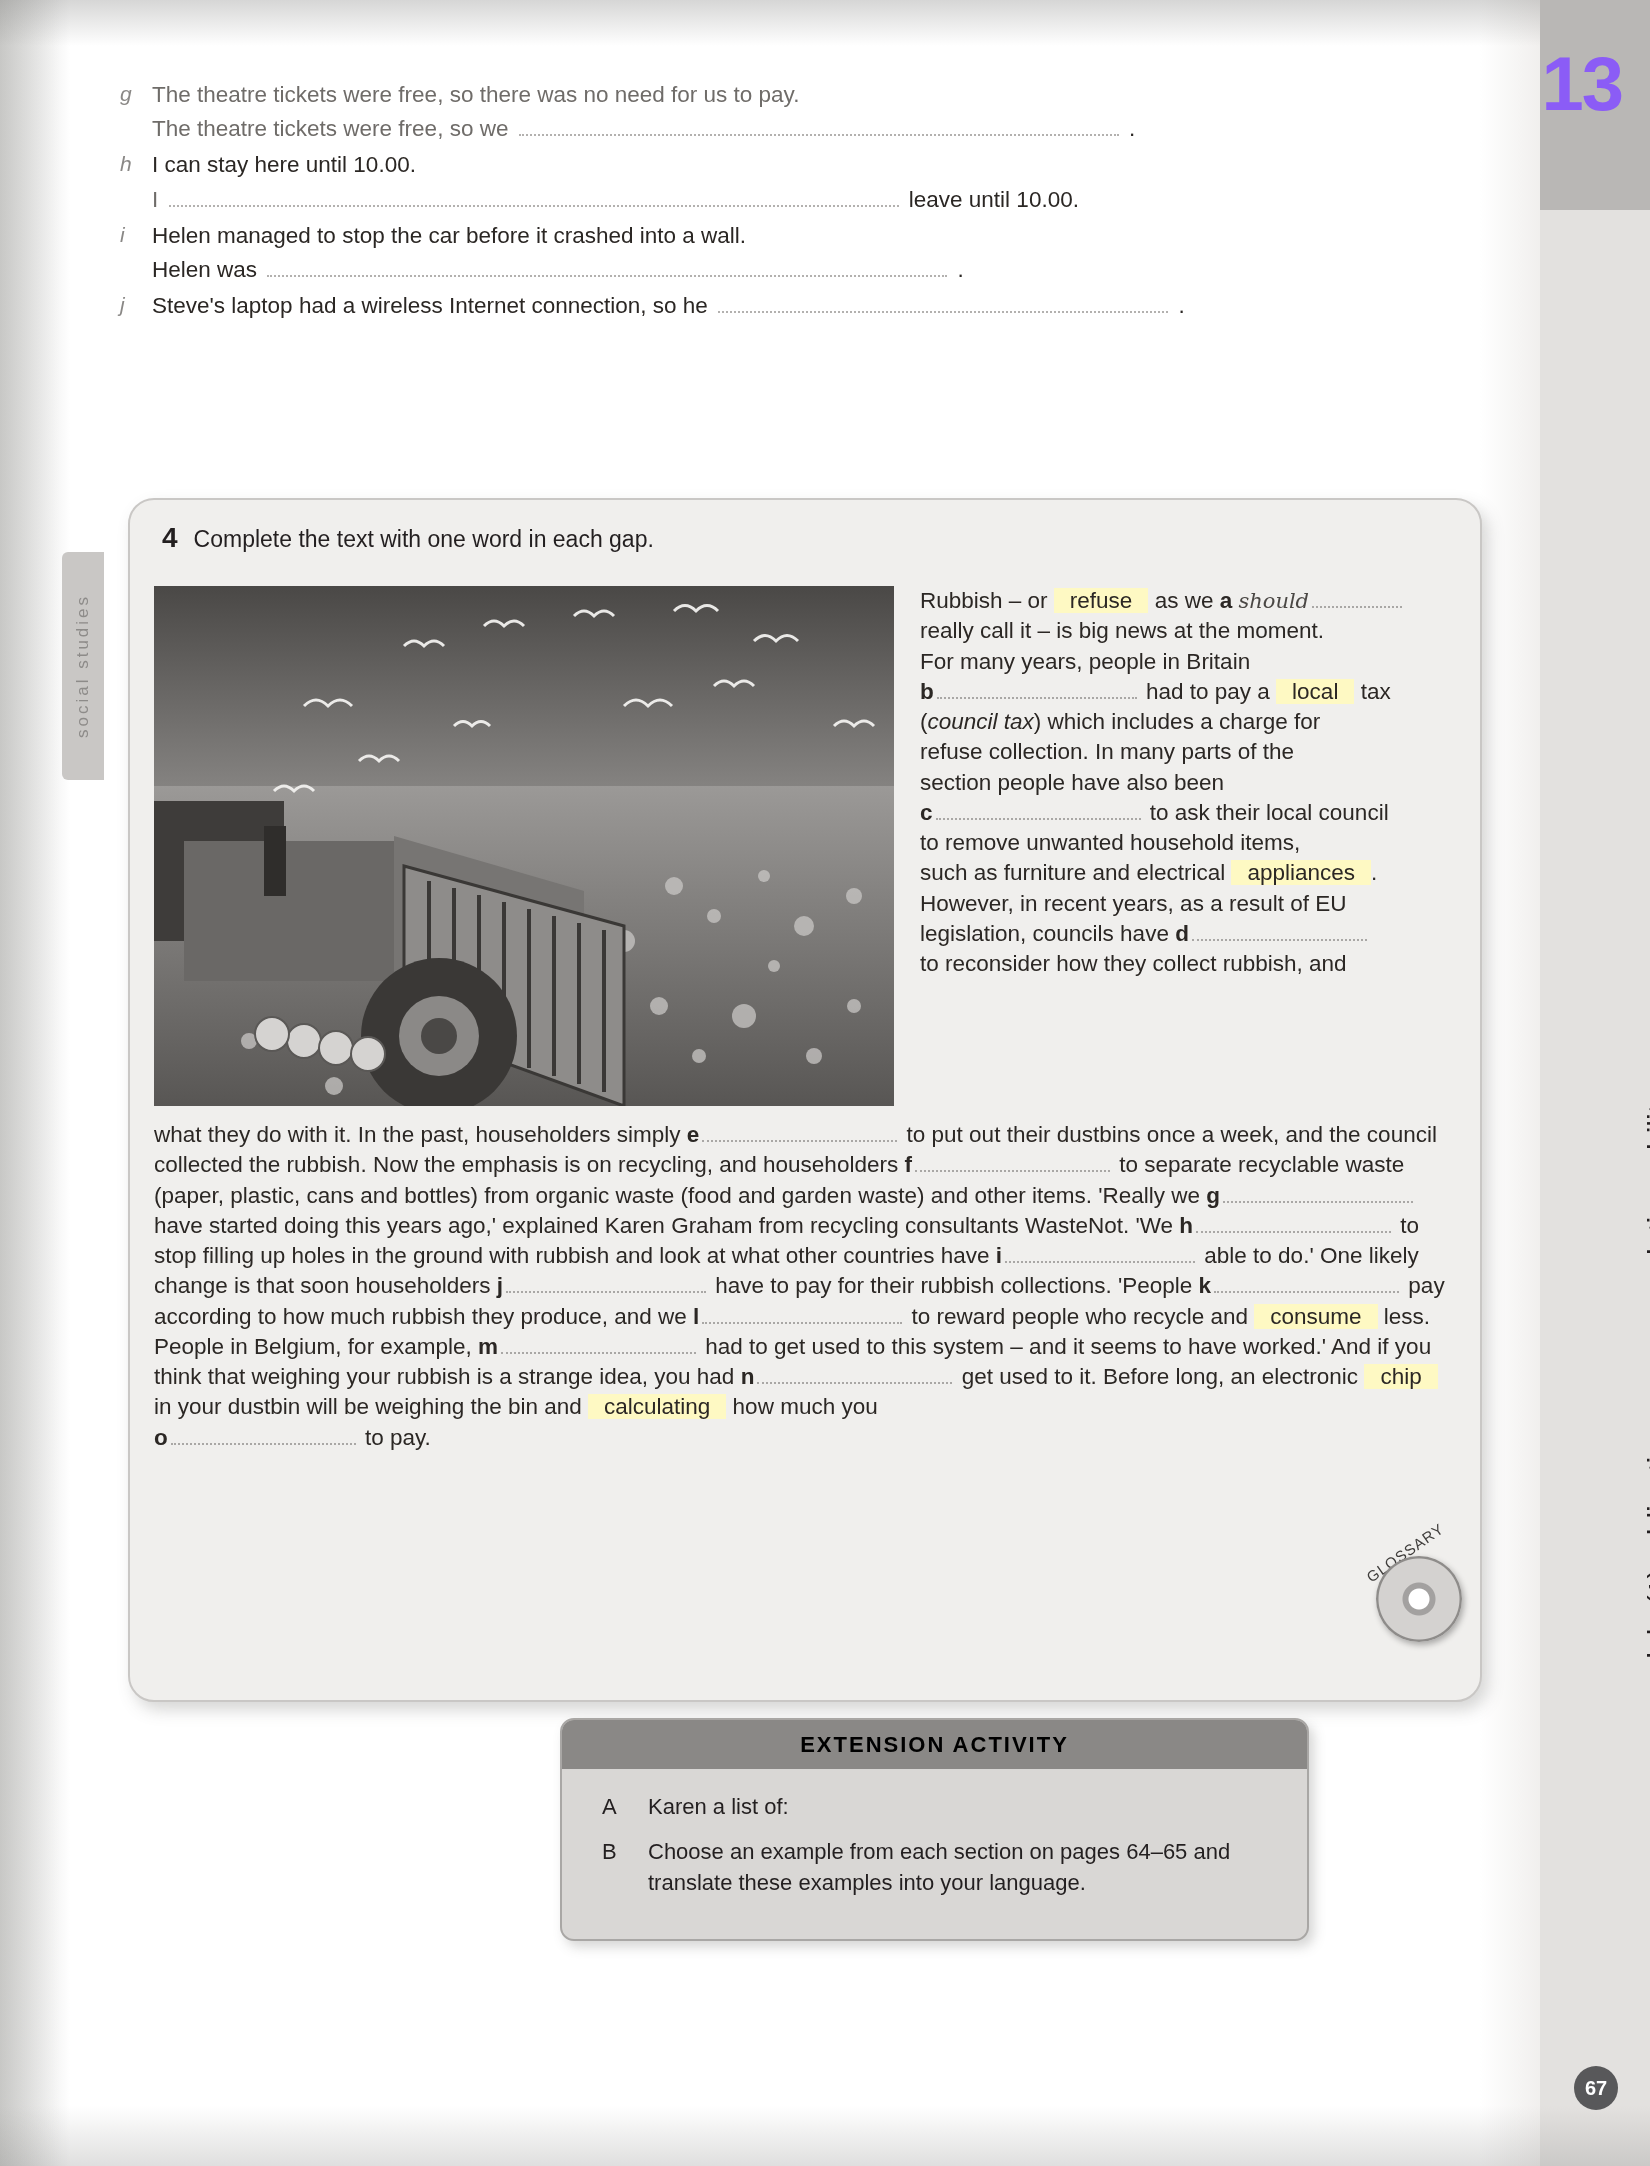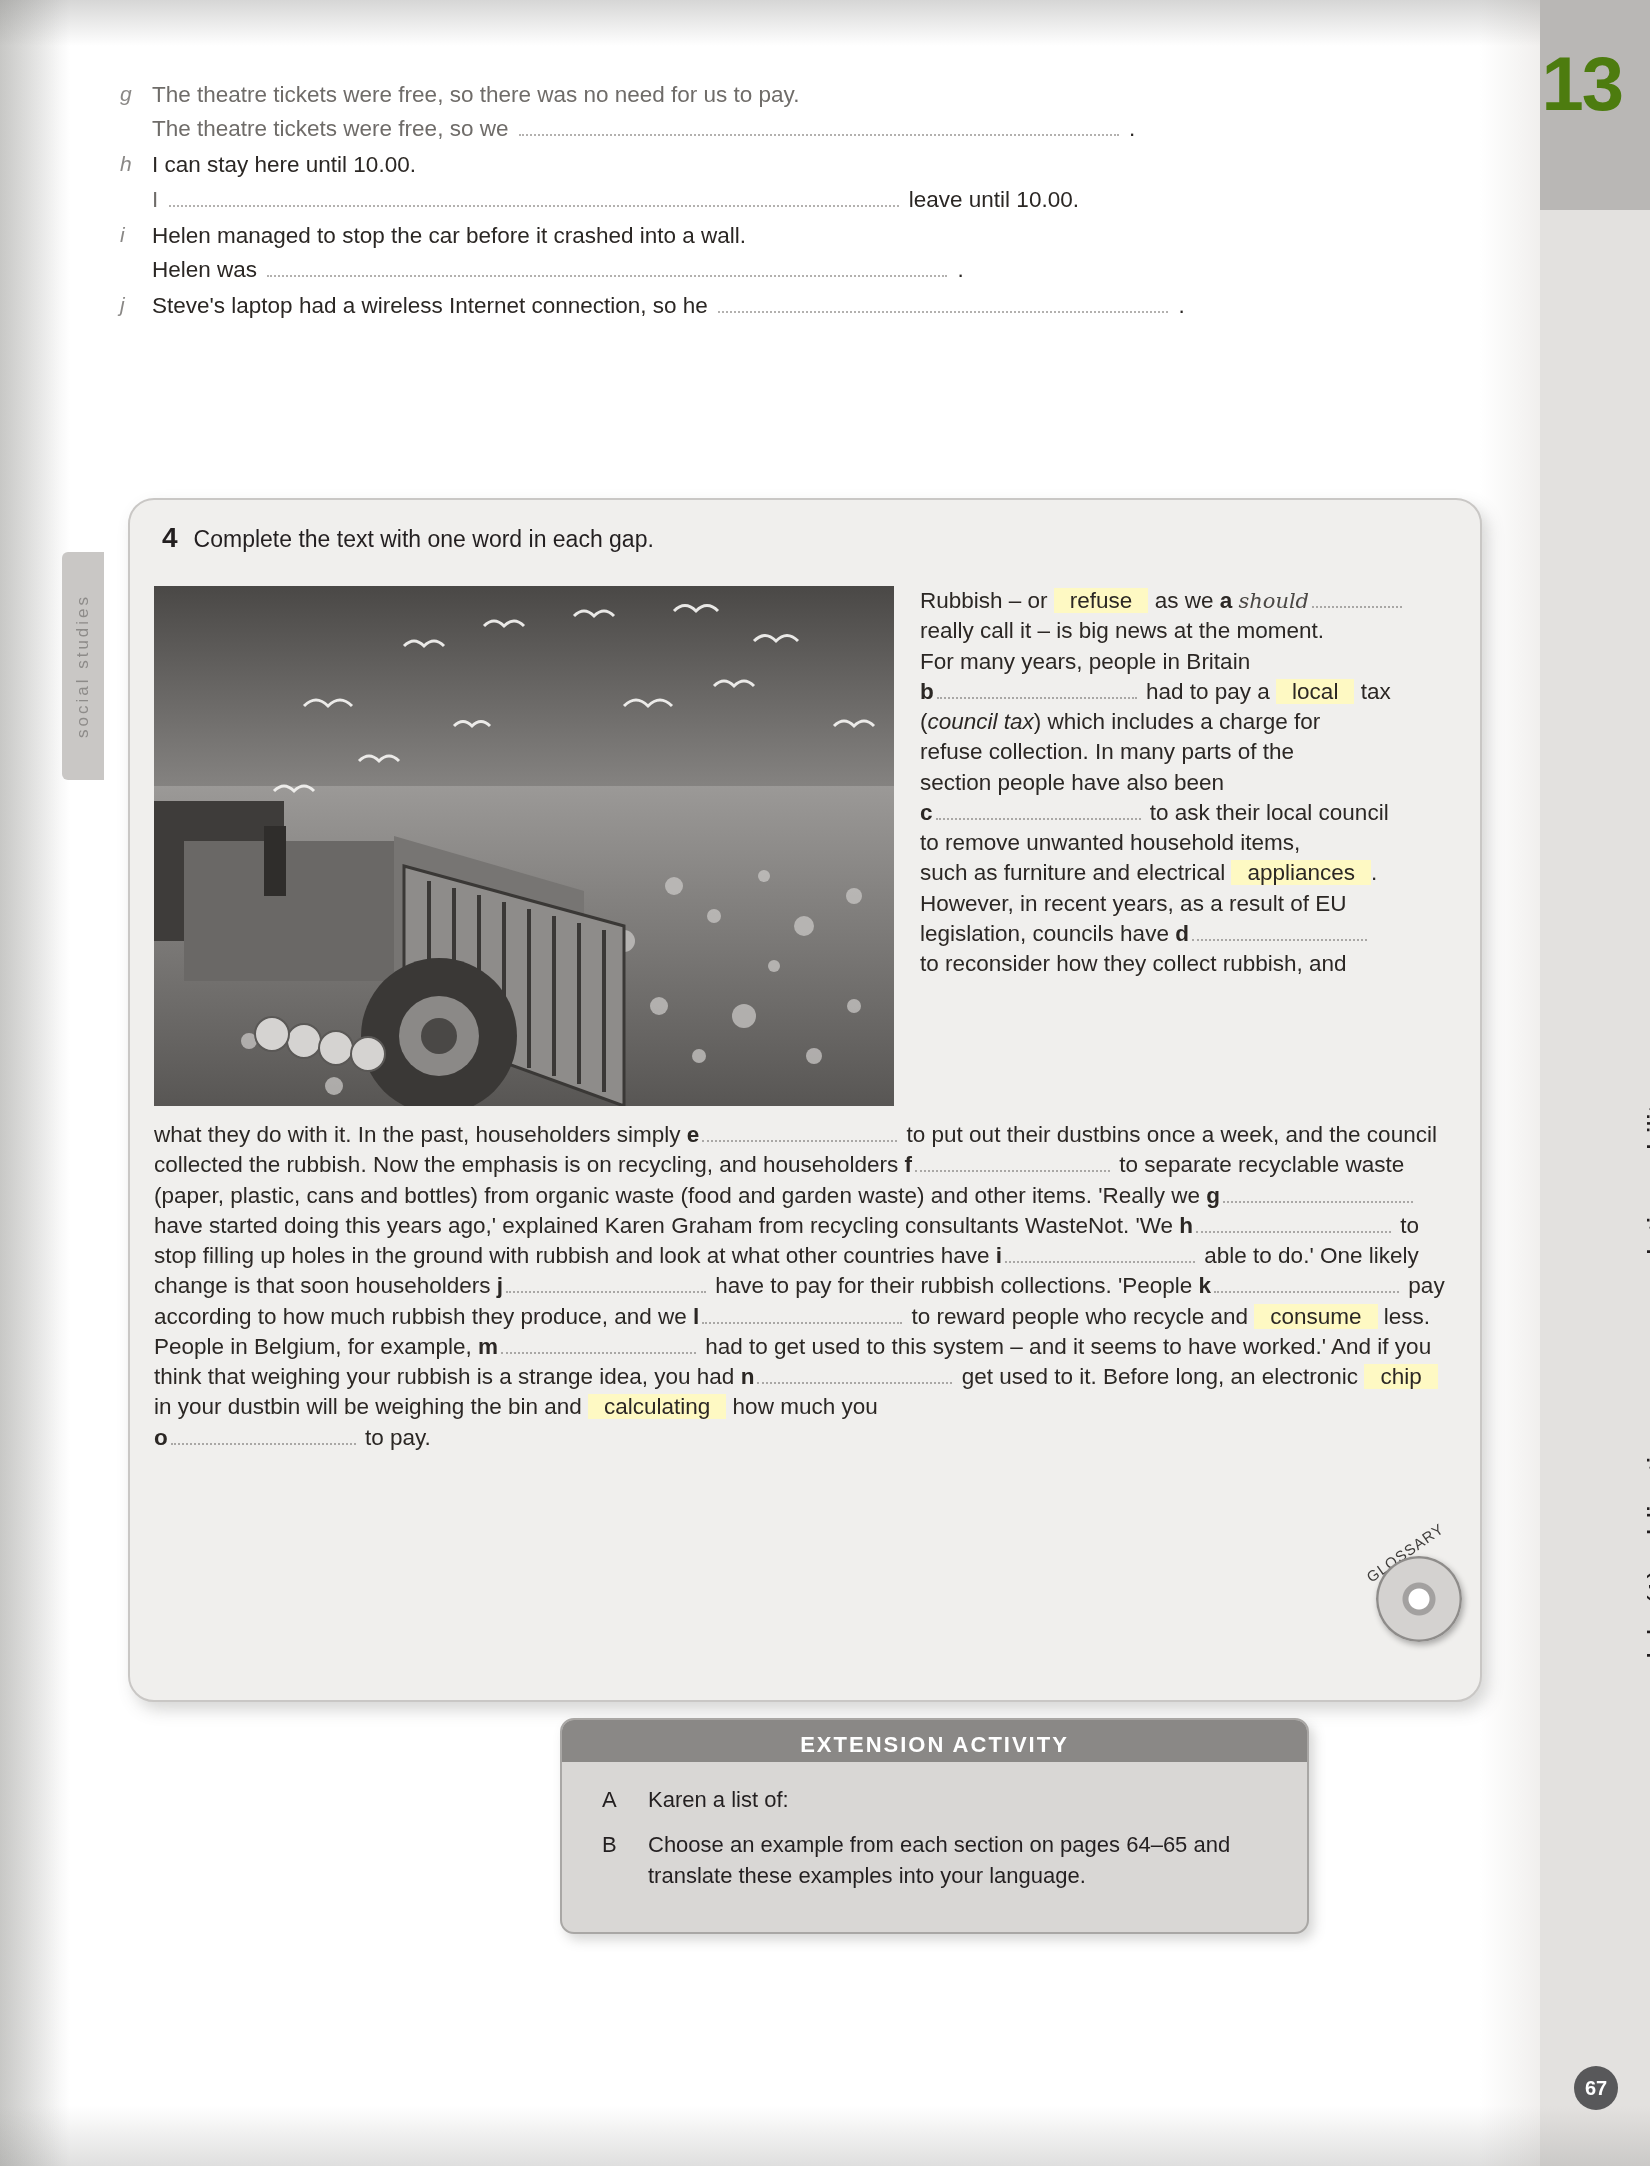--- a/index.html
+++ b/index.html
@@ -47,21 +47,21 @@
     background: #e3e1df;
   }
 
   
   .unit-number {
     position: absolute;
     right: 28px;
     top: 46px;
     font-size: 76px;
     font-weight: bold;
-    color: #4d7c0f;
+    color: #8b5cf6;
     letter-spacing: -2px;
     line-height: 1;
   }
   .unit-number-bg {
     position: absolute;
     right: 0px;
     top: 0px;
     width: 110px;
     height: 210px;
     background: #b9b7b5;
@@ -245,26 +245,26 @@
     top: 1718px;
     width: 745px;
     border-radius: 14px;
     background: #d9d7d5;
     border: 2px solid #a9a7a5;
     box-shadow: 5px 6px 12px rgba(90,90,88,0.25);
     overflow: hidden;
   }
   .ext-head {
     background: #8a8886;
-    color: #ffffff;
+    color: #000000;
     text-align: center;
     font-size: 22px;
     font-weight: bold;
     letter-spacing: 2px;
-    padding: 12px 0 4px;
+    padding: 12px 0 11px;
   }
   .ext-body { padding: 22px 30px 26px 30px; font-size: 22px; line-height: 1.42; }
   .ext-row { position: relative; padding-left: 56px; margin-bottom: 14px; }
   .ext-row .lab { position: absolute; left: 10px; top: 0; }
   .ext-list { padding-left: 56px; margin: 12px 0 24px 0; line-height: 1.42; }
 </style>
 </head>
 <body>
 
 <div class="page"></div>

